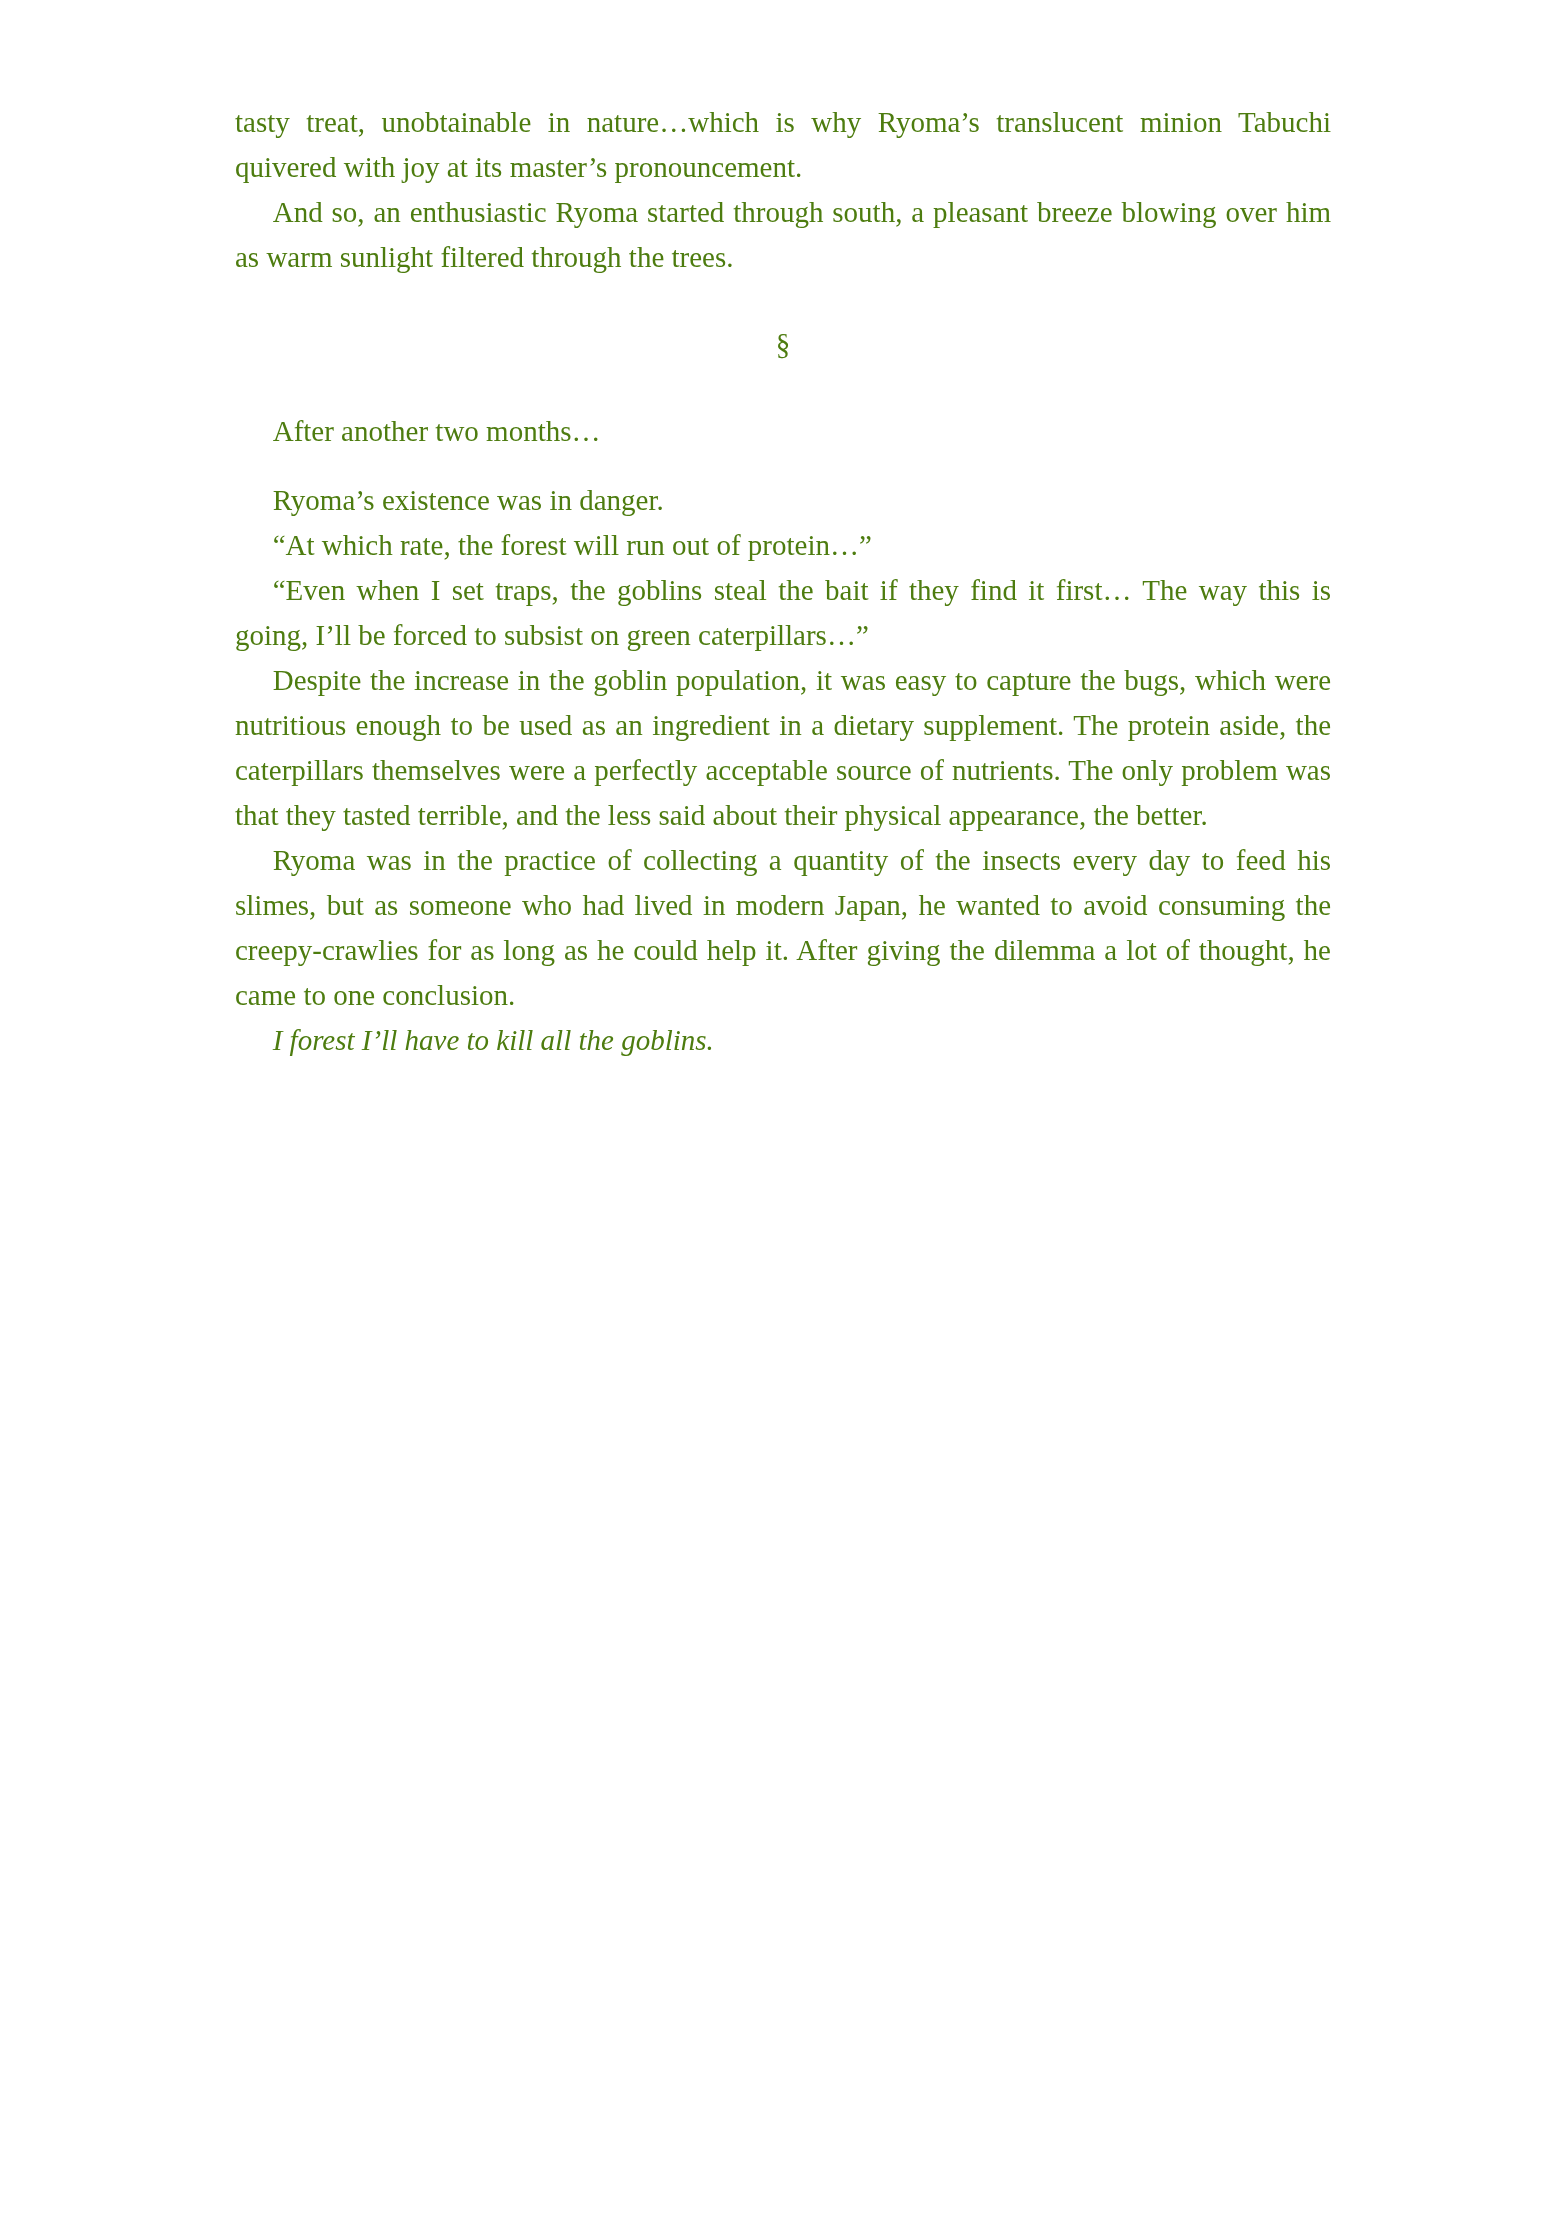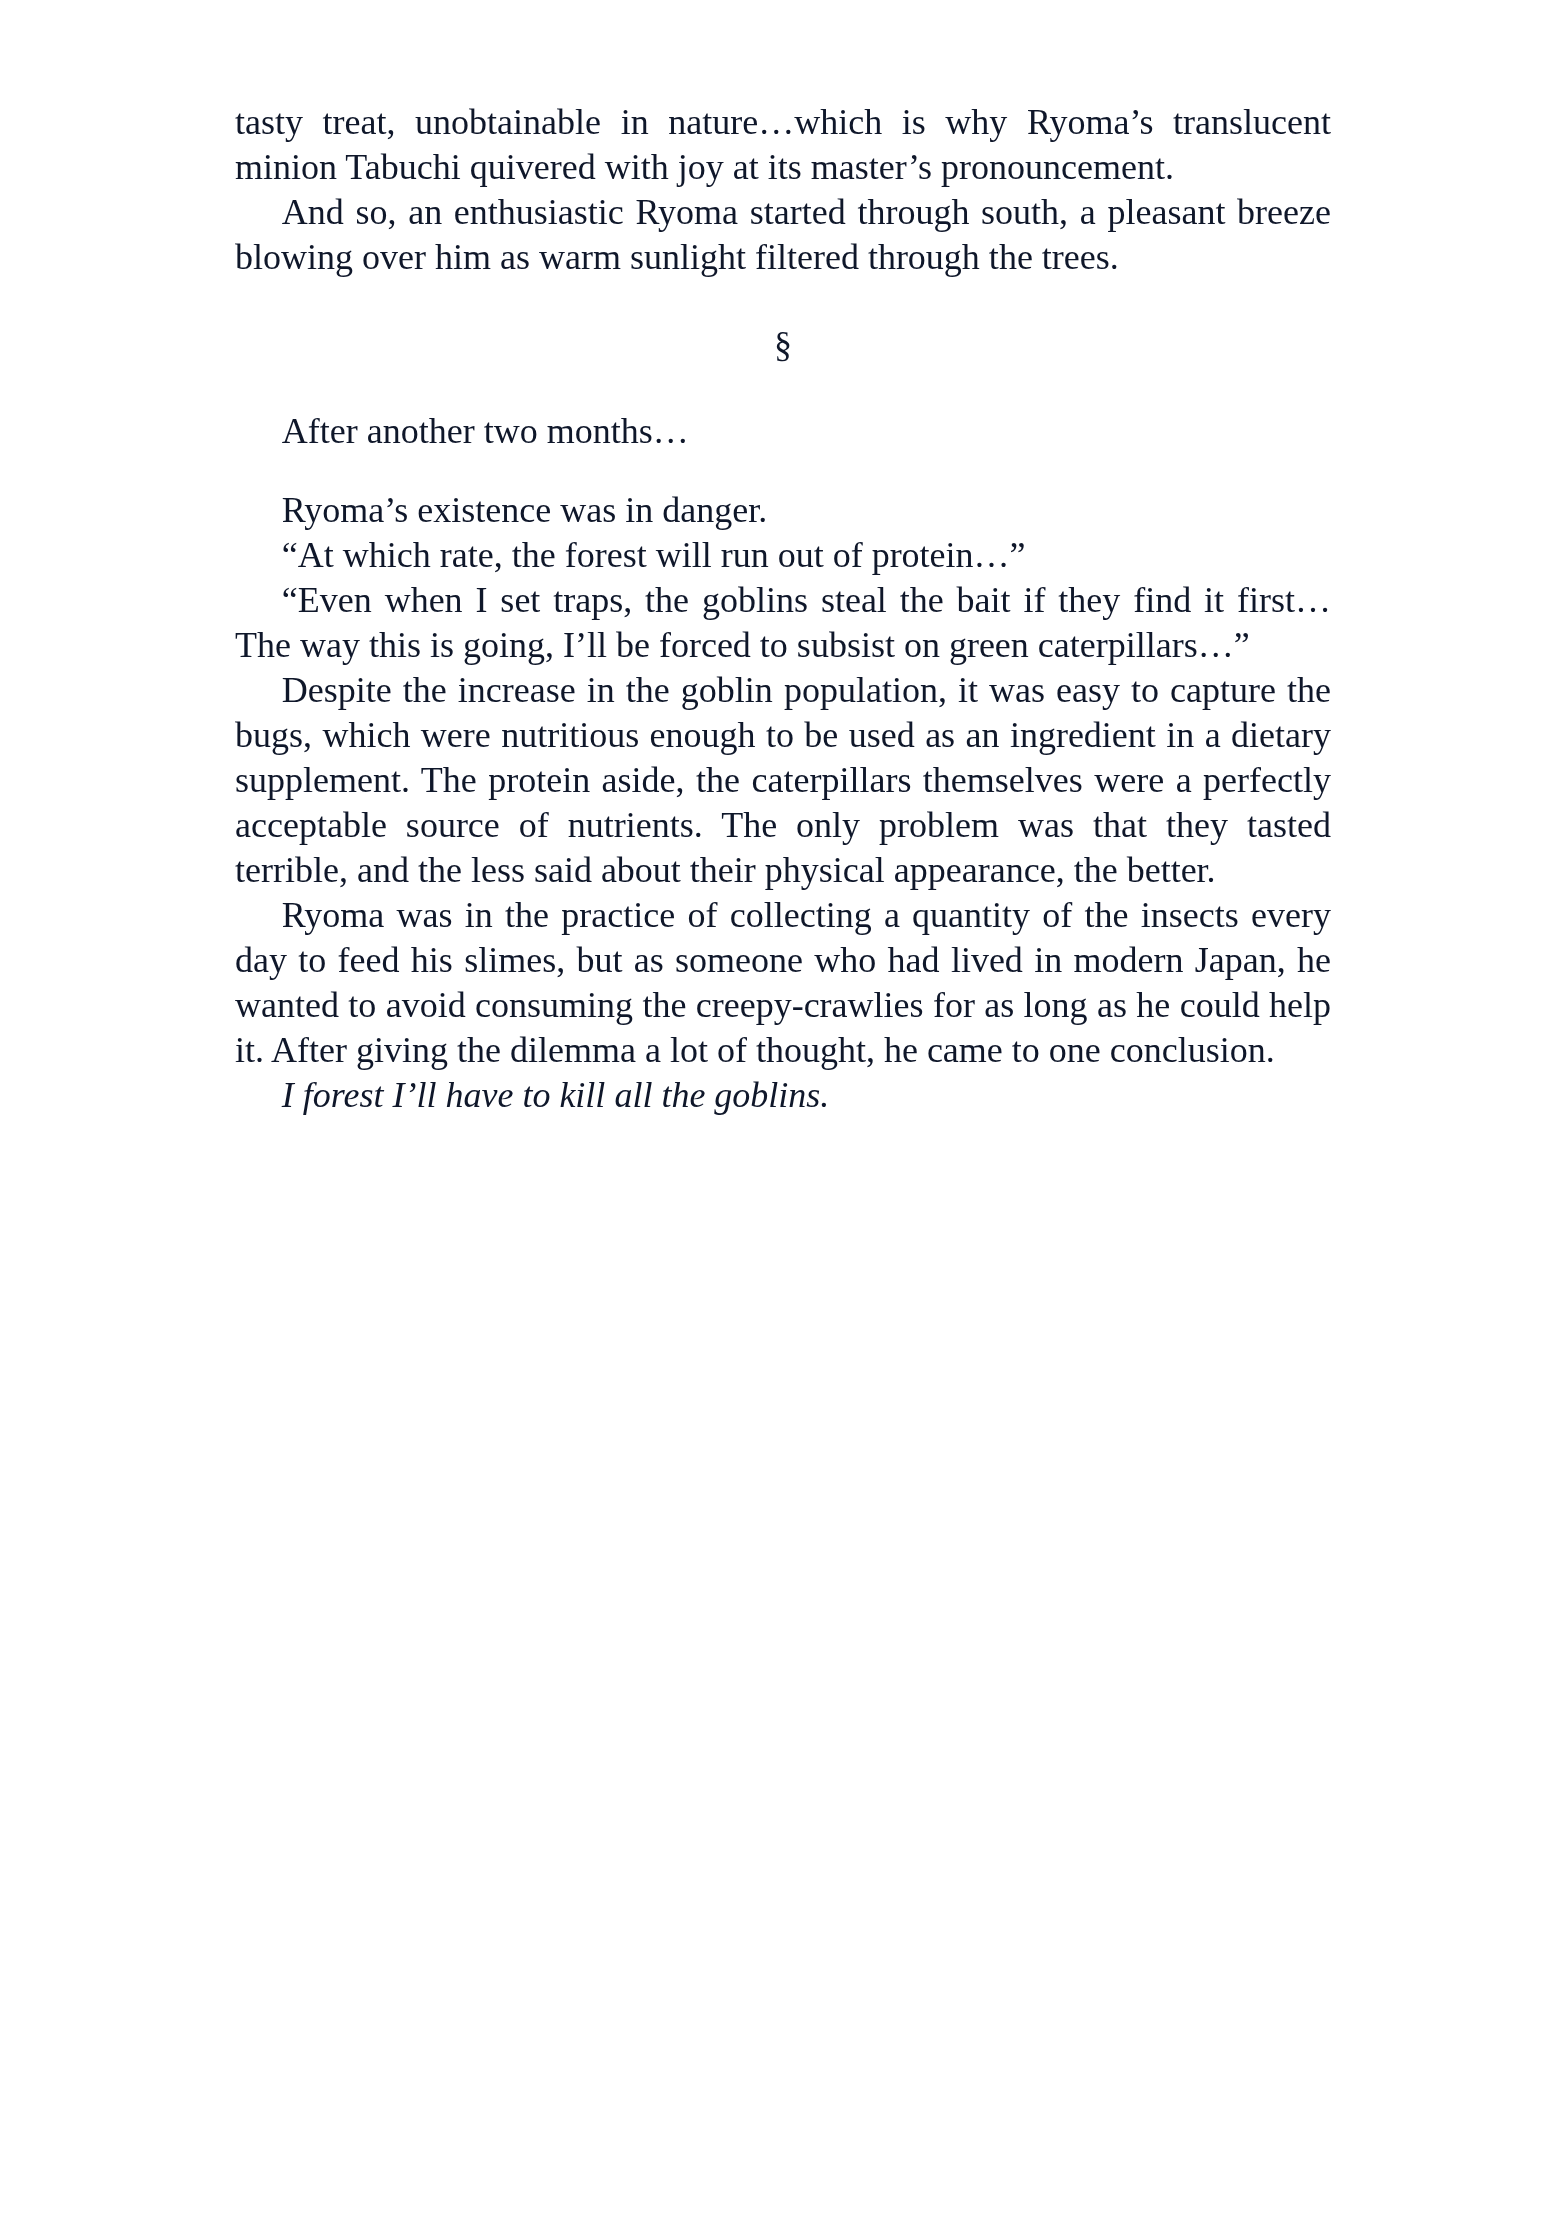--- a/index.html
+++ b/index.html
@@ -14,43 +14,43 @@
     overflow: hidden;
   }
   .page {
     box-sizing: border-box;
     width: 1566px;
     height: 2231px;
     background: #ffffff;
     padding: 100px 235px 0 235px;
   }
   .text-column {
-    color: #0f172a;
-    font-size: 36px;
+    color: #4d7c0f;
+    font-size: 29px;
     line-height: 45px;
     text-align: justify;
     hyphens: none;
   }
   .text-column p {
     margin: 0;
     padding: 0;
   }
   .text-column p.indent {
     text-indent: 1.3em;
   }
   .text-column p.italic {
     font-style: italic;
   }
   .text-column p.section-break {
     text-align: center;
     text-indent: 0;
     margin: 42px 0;
   }
   .text-column p.space-after {
-    margin-bottom: 34px;
+    margin-bottom: 24px;
   }
 </style>
 </head>
 <body>
 
 <main class="page">
   <article class="text-column" id="paragraph-container">
       <p class="">tasty treat, unobtainable in nature…which is why Ryoma’s translucent minion Tabuchi quivered with joy at its master’s pronouncement.</p>
       <p class="indent">And so, an enthusiastic Ryoma started through south, a pleasant breeze blowing over him as warm sunlight filtered through the trees.</p>
       <p class="section-break">§</p>

